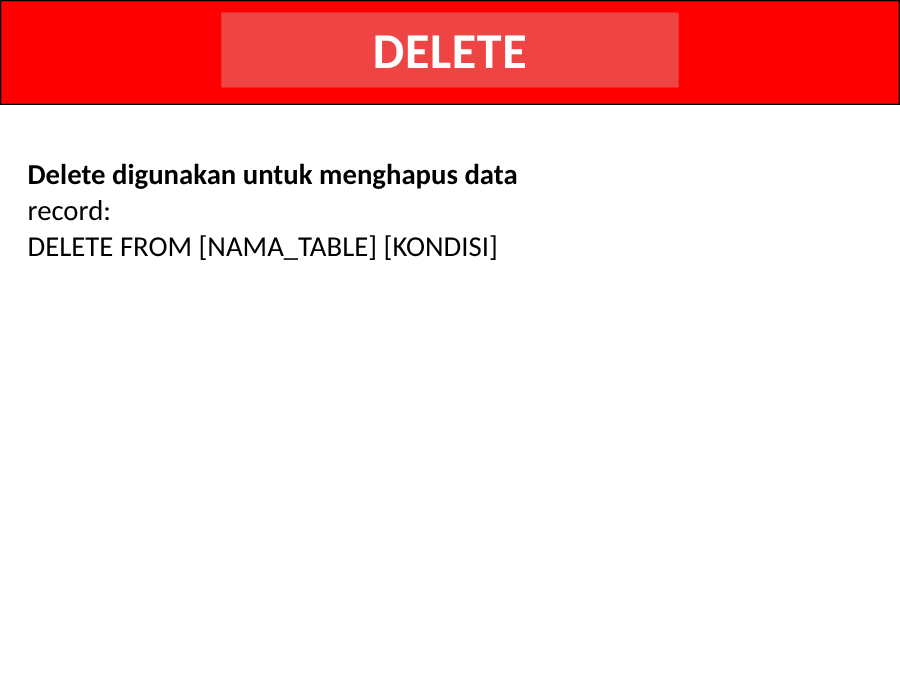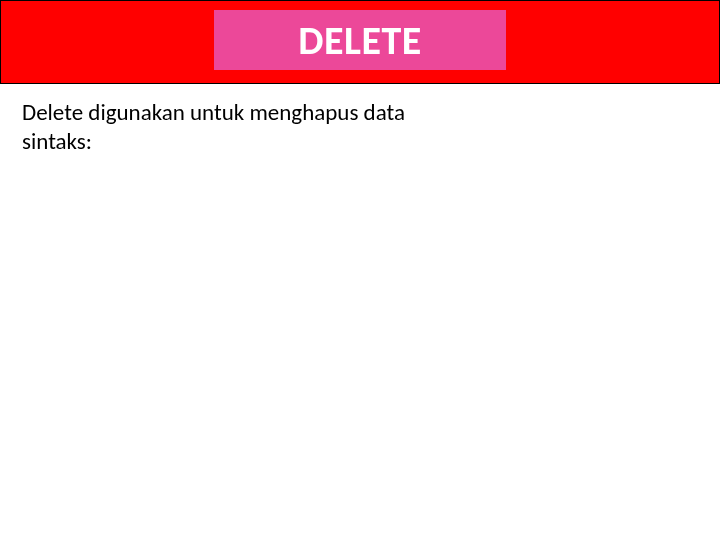--- a/index.html
+++ b/index.html
@@ -13,22 +13,22 @@
   .header {
     width: 100%;
     height: 84px;
     background: #ff0000;
     display: flex;
     align-items: center;
     justify-content: center;
     border: 1px solid #000;
   }
   .header-inner {
-    background: #ec4899;
-    width: 292px;
+    background: #ef4444;
+    width: 366px;
     height: 60px;
     display: flex;
     align-items: center;
     justify-content: center;
     position: relative;
     top: -2px;
   }
   .header-title {
     color: #ffffff;
     font-size: 40px;
@@ -38,28 +38,30 @@
   .content {
     padding: 14px 22px 0 22px;
   }
   .content p {
     font-size: 23px;
     line-height: 1.25;
     color: #000000;
     font-weight: 400;
   }
   .content p.desc {
-    font-weight: 400;
+    font-weight: 700;
+    margin-top: 28px;
   }
 </style>
 </head>
 <body>
 
 <div class="header">
   <div class="header-inner">
     <span class="header-title">DELETE</span>
   </div>
 </div>
 
 <div class="content">
   <p class="desc">Delete digunakan untuk menghapus data</p>
-  <p>sintaks:</p>
+  <p>record:</p>
+  <p>DELETE FROM [NAMA_TABLE] [KONDISI]</p>
 </div>
 
 </body></html>

